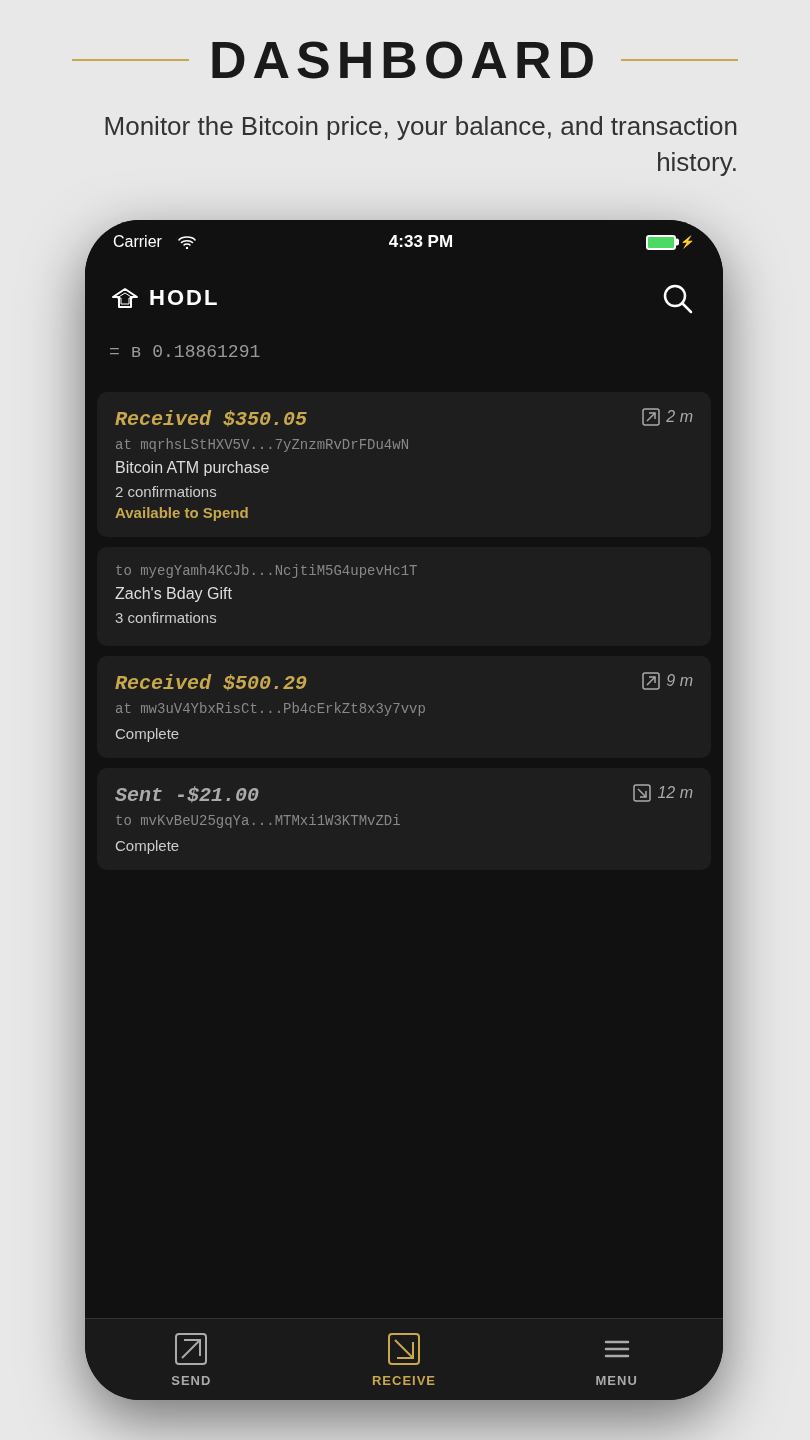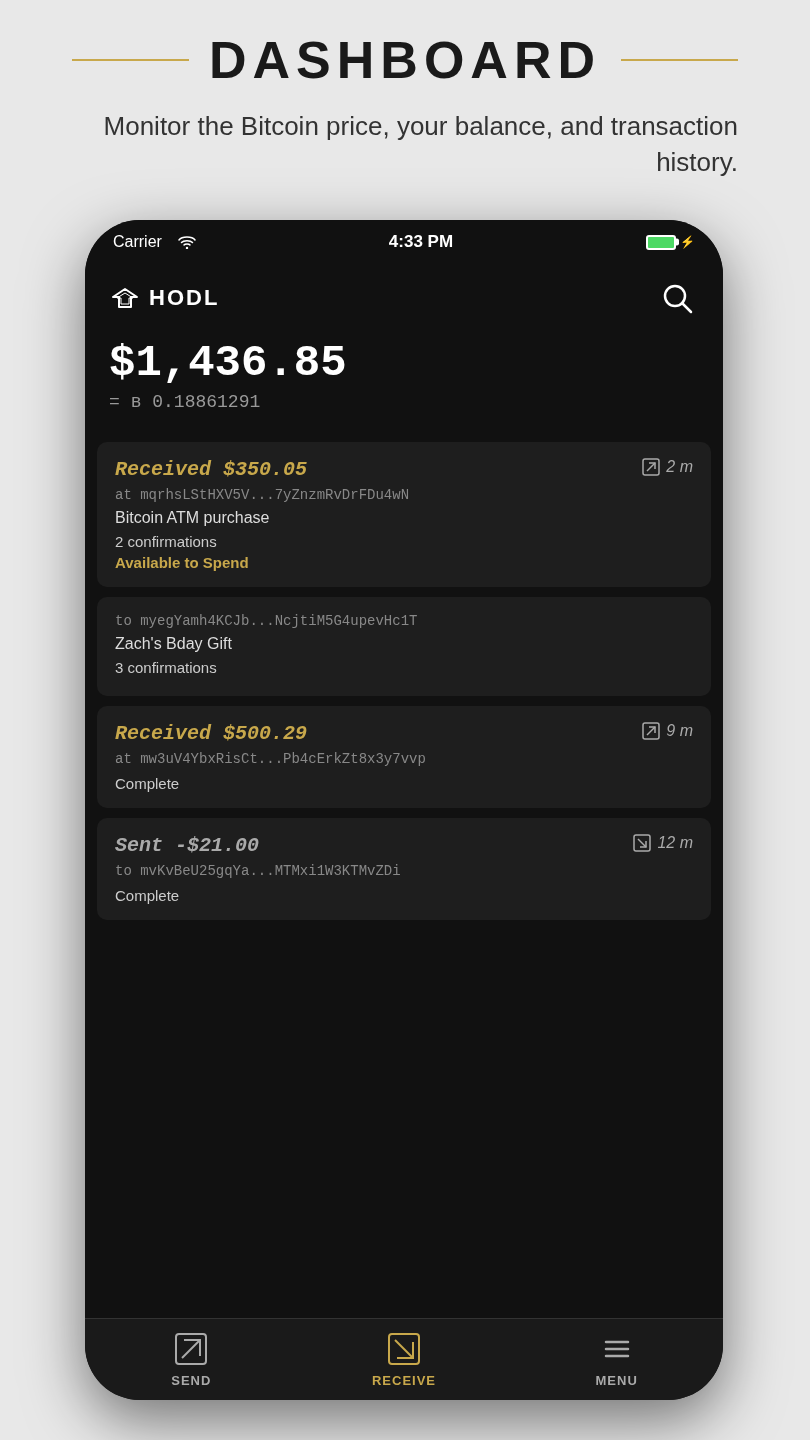--- a/index.html
+++ b/index.html
@@ -302,21 +302,20 @@
       </div>
       <div class="search-btn">
         <svg width="36" height="36" viewBox="0 0 36 36">
           <circle cx="16" cy="16" r="10" stroke="white" stroke-width="2.5" fill="none"></circle>
           <line x1="23" y1="23" x2="32" y2="32" stroke="white" stroke-width="2.5" stroke-linecap="round"></line>
         </svg>
       </div>
     </div>
 
     <div class="balance-area">
-      <div class="balance-usd">$1,436.85</div>
       <div class="balance-btc">
         <span>=</span>
         <span>ʙ 0.18861291</span>
       </div>
     </div>
 
     <div class="tx-list">
 
       <div class="tx-card">
         <div class="tx-top-row">

